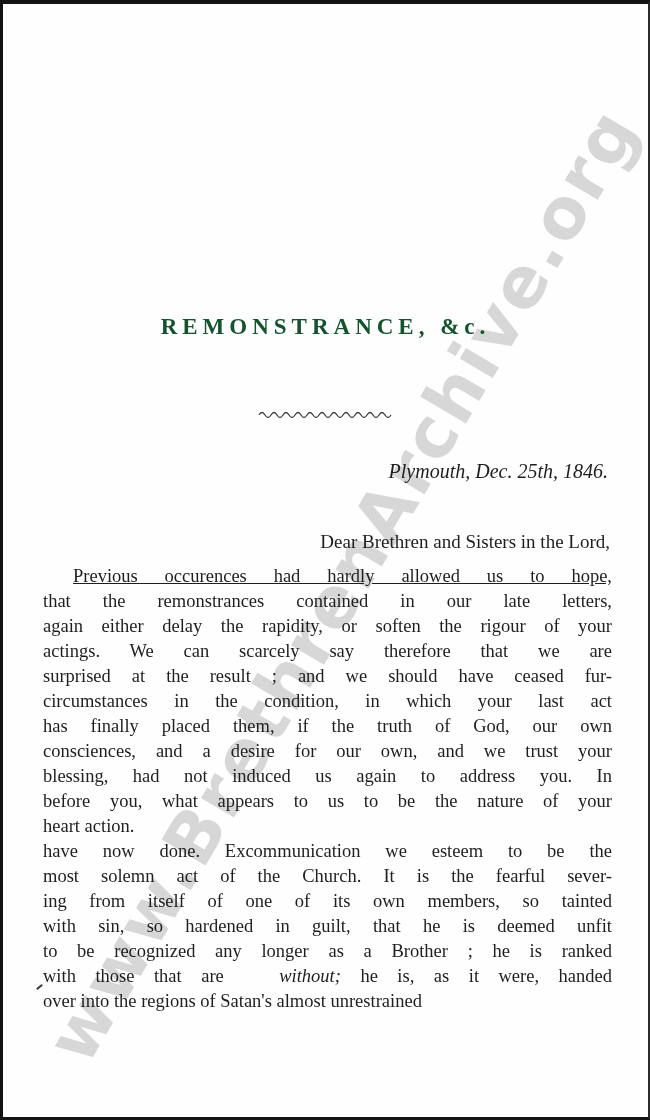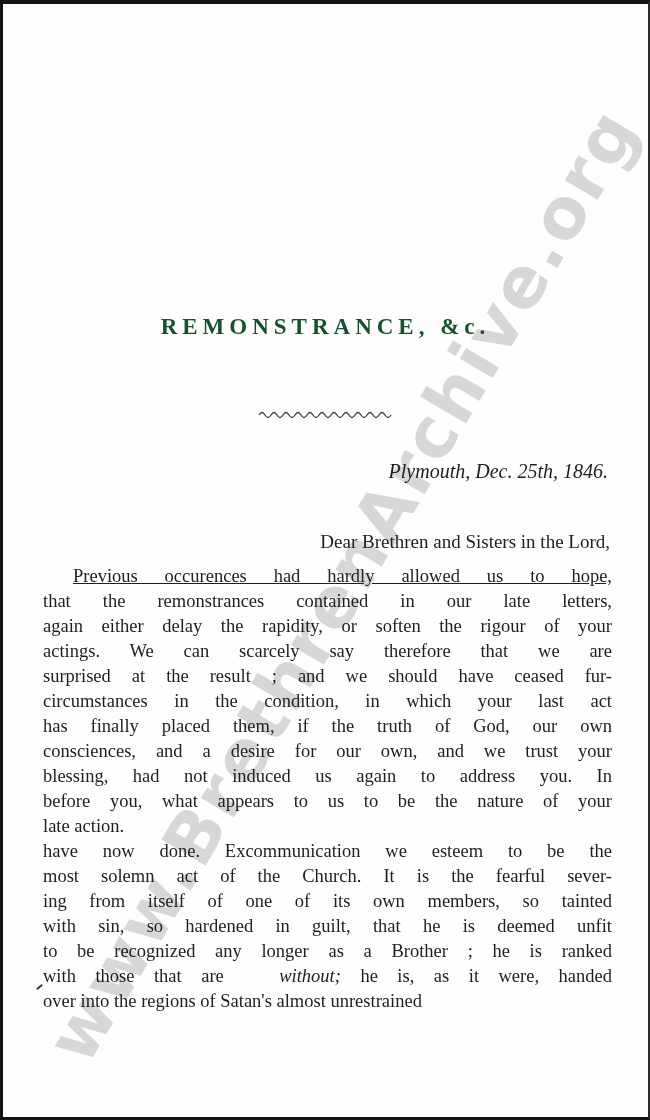--- a/index.html
+++ b/index.html
@@ -113,21 +113,21 @@
         <div class="line indent"><span>Previous occurences had hardly allowed us to hope,</span></div>
         <div class="line"><span>that the remonstrances contained in our late letters,</span></div>
         <div class="line"><span>again either delay the rapidity, or soften the rigour of your</span></div>
         <div class="line"><span>actings.  We can scarcely say therefore that we are</span></div>
         <div class="line"><span>surprised at the result ; and we should have ceased fur-</span></div>
         <div class="line"><span>circumstances in the condition, in which your last act</span></div>
         <div class="line"><span>has finally placed them, if the truth of God, our own</span></div>
         <div class="line"><span>consciences, and a desire for our own, and we trust your</span></div>
         <div class="line"><span>blessing, had not induced us again to address you.  In</span></div>
         <div class="line"><span>before you, what appears to us to be the nature of your</span></div>
-        <div class="line last"><span>late action.</span></div>
+        <div class="line last"><span>heart action.</span></div>
         <div class="line"><span>have now done.  Excommunication we esteem to be the</span></div>
         <div class="line"><span>most solemn act of the Church.  It is the fearful sever-</span></div>
         <div class="line"><span>ing from itself of one of its own members, so tainted</span></div>
         <div class="line"><span>with sin, so hardened in guilt, that he is deemed unfit</span></div>
         <div class="line"><span>to be recognized any longer as a Brother ; he is ranked</span></div>
         <div class="line"><span>with those that are </span><span class="it">without;</span><span> he is, as it were, handed</span></div>
         <div class="line last"><span>over into the regions of Satan's almost unrestrained</span></div>
       </div>
 
   </div>

